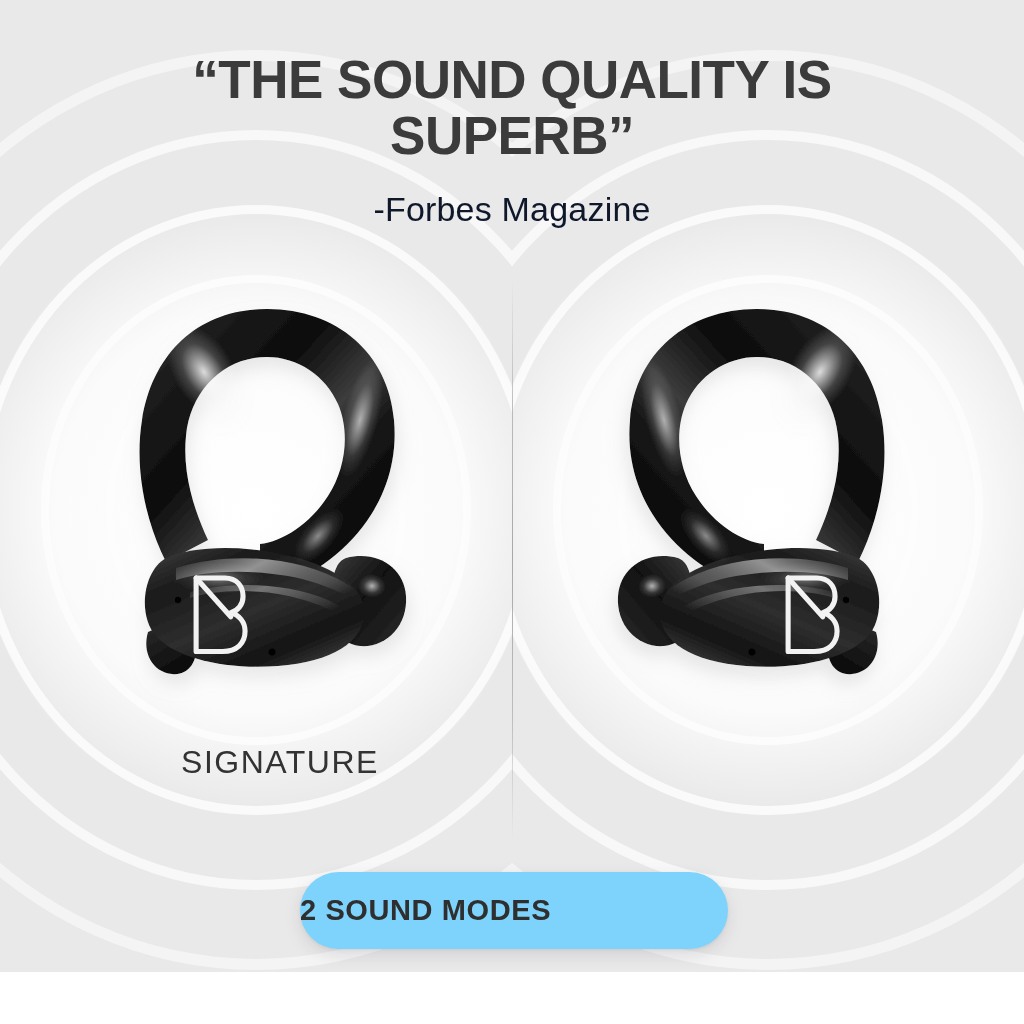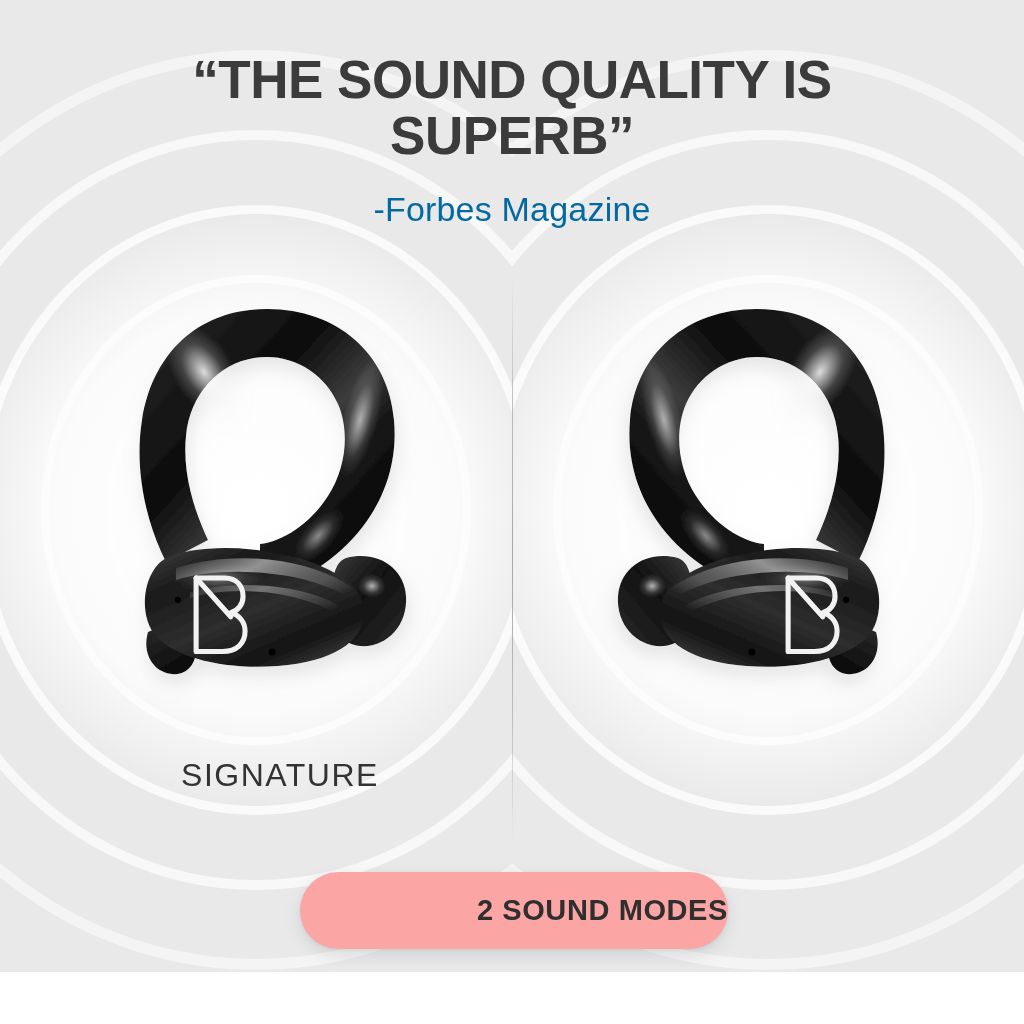--- a/index.html
+++ b/index.html
@@ -59,21 +59,21 @@
     line-height:56px;
     letter-spacing:-0.5px;
     font-stretch:condensed;
     white-space:pre-line;
   }
   .attribution {
     position:absolute;
     left:0; right:0;
     top:190px;
     text-align:center;
-    color:#0369a1;
+    color:#0f172a;
     font-size:34px;
     font-weight:400;
     letter-spacing:.2px;
   }
 
   
   .divider {
     position:absolute;
     left:512px; top:280px;
     width:1px; height:560px;
@@ -97,35 +97,34 @@
 
   
   .mode-label {
     position:absolute;
     top:744px;
     text-align:center;
     color:#333;
     font-size:32px;
     font-weight:400;
     letter-spacing:1.5px;
-    margin-top:13px;
   }
   .mode-label.left  { left:120px; width:320px; }
   .mode-label.right { left:600px; width:320px; }
 
   
   .pill {
     position:absolute;
     left:300px; top:872px;
     width:428px; height:77px;
-    background:#fca5a5;
+    background:#7dd3fc;
     border-radius:40px;
     display:flex;
     align-items:center;
-    justify-content:flex-end;
+    justify-content:flex-start;
     box-shadow:0 6px 16px rgba(120,120,125,.20),
                0 1px 3px rgba(120,120,125,.13);
     color:#2f2f2f;
     font-size:29px;
     font-weight:700;
     letter-spacing:.6px;
   }
 </style>
 </head>
 <body>

